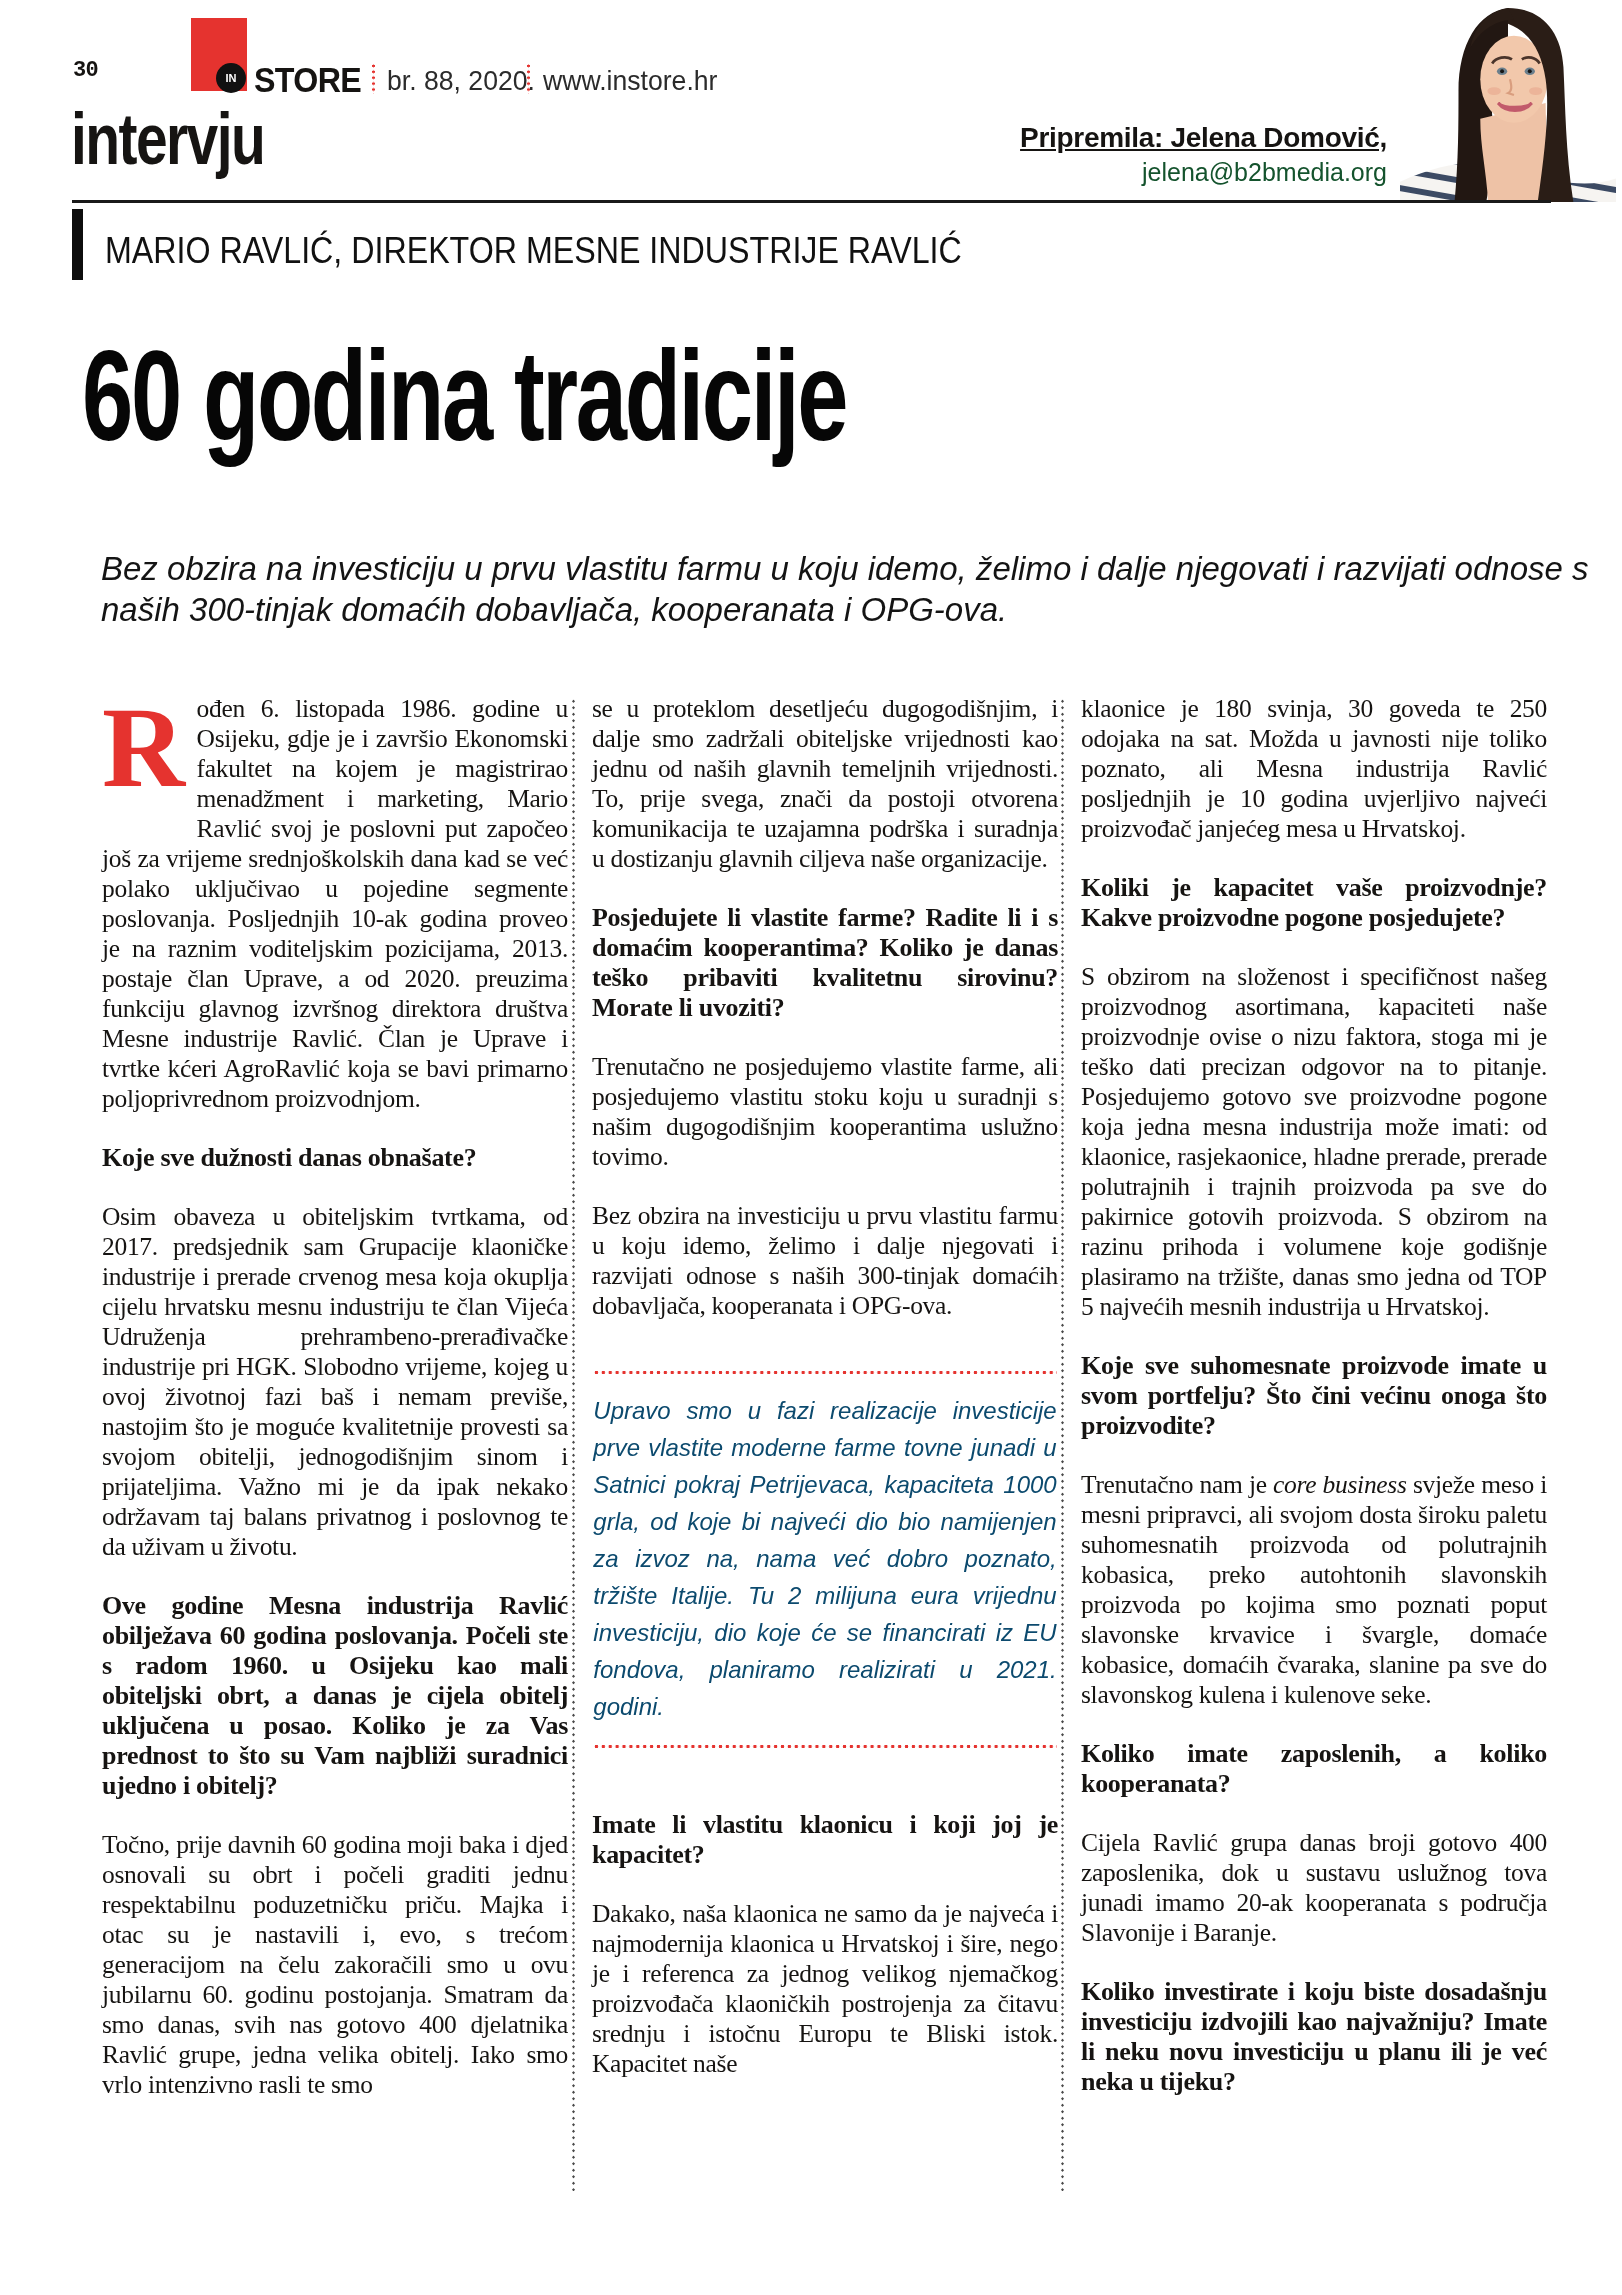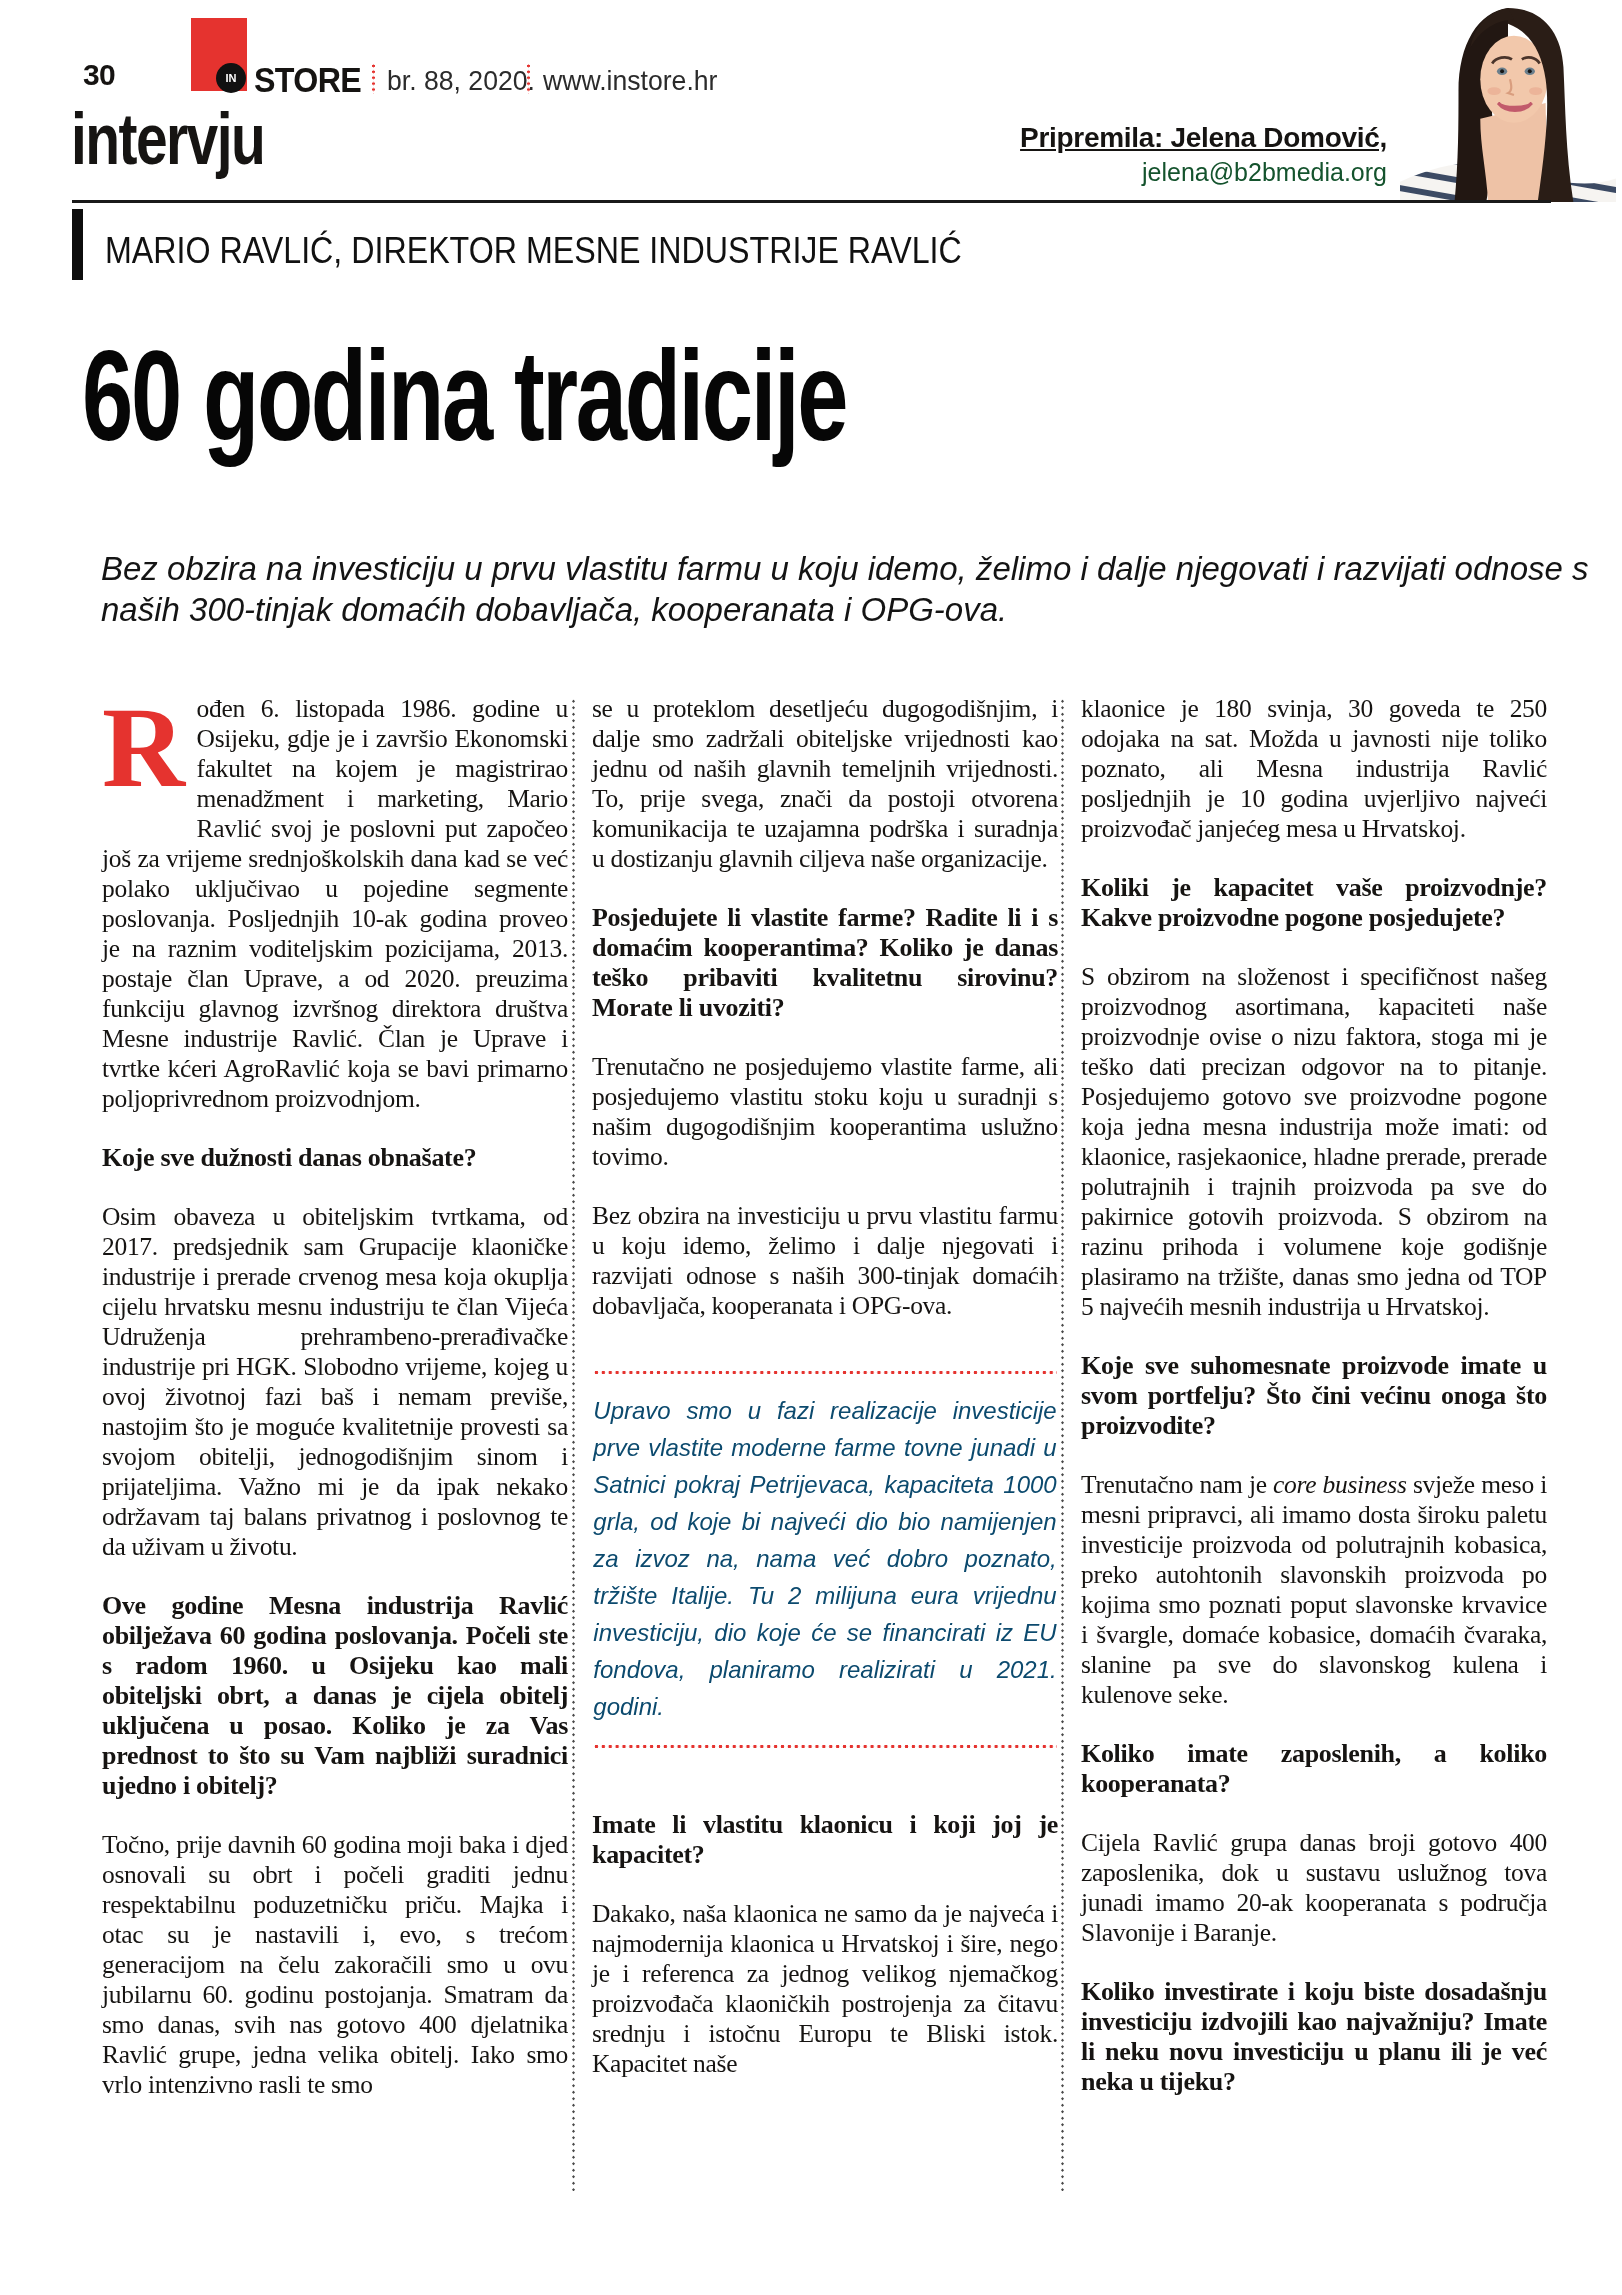--- a/index.html
+++ b/index.html
@@ -1,20 +1,20 @@
 <!DOCTYPE html>
 <html lang="hr" style="font-size:10.5px"><head>
 <meta charset="utf-8">
 <style>
   html,body{margin:0;padding:0;background:#888;}
   .page{position:relative;width:1623px;height:2295px;background:#ffffff;overflow:hidden;
         font-family:"Liberation Sans",sans-serif;color:#161412;}
 
   
-  .pagenum{position:absolute;left:83px;top:58px;font-size:30px;font-weight:700;letter-spacing:-0.7px;}
+  .pagenum{position:absolute;left:73px;top:58px;font-size:22px;font-weight:700;letter-spacing:-0.7px;font-family:Liberation Mono, monospace;}
   .logo-box{position:absolute;left:191px;top:18.3px;width:56px;height:73px;background:#e5332f;}
   .in-circle{position:absolute;left:216px;top:63px;width:30px;height:30px;border-radius:50%;
              background:#111;color:#fff;display:flex;align-items:center;justify-content:center;
              font-size:11px;font-weight:700;letter-spacing:0;}
   .store{position:absolute;left:254px;top:60px;font-size:35px;font-weight:700;letter-spacing:-0.7px;
          transform:scaleX(.92);transform-origin:left;}
   .vdots{position:absolute;top:63px;width:3.3px;height:31px;
          background-image:radial-gradient(circle,#e5332f 1.3px,transparent 1.6px);
          background-size:3.3px 5.9px;}
   .vd1{left:372px;} .vd2{left:527px;}
@@ -137,20 +137,20 @@
     </div>
     <p class="q">Imate li vlastitu klaonicu i koji joj je kapacitet?</p>
     <p>Dakako, naša klaonica ne samo da je najveća i najmodernija klaonica u Hrvatskoj i šire, nego je i referenca za jednog velikog njemačkog proizvođača klaoničkih postrojenja za čitavu srednju i istočnu Europu te Bliski istok. Kapacitet naše</p>
   </div>
 
   <div class="col c3">
     <p>klaonice je 180 svinja, 30 goveda te 250 odojaka na sat. Možda u javnosti nije toliko poznato, ali Mesna industrija Ravlić posljednjih je 10 godina uvjerljivo najveći proizvođač janjećeg mesa u Hrvatskoj.</p>
     <p class="q">Koliki je kapacitet vaše proizvodnje? Kakve proizvodne pogone posjedujete?</p>
     <p>S obzirom na složenost i specifičnost našeg proizvodnog asortimana, kapaciteti naše proizvodnje ovise o nizu faktora, stoga mi je teško dati precizan odgovor na to pitanje. Posjedujemo gotovo sve proizvodne pogone koja jedna mesna industrija može imati: od klaonice, rasjekaonice, hladne prerade, prerade polutrajnih i trajnih proizvoda pa sve do pakirnice gotovih proizvoda. S obzirom na razinu prihoda i volumene koje godišnje plasiramo na tržište, danas smo jedna od TOP 5 najvećih mesnih industrija u Hrvatskoj.</p>
     <p class="q">Koje sve suhomesnate proizvode imate u svom portfelju? Što čini većinu onoga što proizvodite?</p>
-    <p><span>Trenutačno nam je </span><span class="it">core business</span><span> svježe meso i mesni pripravci, ali imamo dosta široku paletu investicije proizvoda od polutrajnih kobasica, preko autohtonih slavonskih proizvoda po kojima smo poznati poput slavonske krvavice i švargle, domaće kobasice, domaćih čvaraka, slanine pa sve do slavonskog kulena i kulenove seke.</span></p>
+    <p><span>Trenutačno nam je </span><span class="it">core business</span><span> svježe meso i mesni pripravci, ali svojom dosta široku paletu suhomesnatih proizvoda od polutrajnih kobasica, preko autohtonih slavonskih proizvoda po kojima smo poznati poput slavonske krvavice i švargle, domaće kobasice, domaćih čvaraka, slanine pa sve do slavonskog kulena i kulenove seke.</span></p>
     <p class="q">Koliko imate zaposlenih, a koliko kooperanata?</p>
     <p>Cijela Ravlić grupa danas broji gotovo 400 zaposlenika, dok u sustavu uslužnog tova junadi imamo 20-ak kooperanata s područja Slavonije i Baranje.</p>
     <p class="q">Koliko investirate i koju biste dosadašnju investiciju izdvojili kao najvažniju? Imate li neku novu investiciju u planu ili je već neka u tijeku?</p>
   </div>
 
 </div>
 
 
 </body></html>

